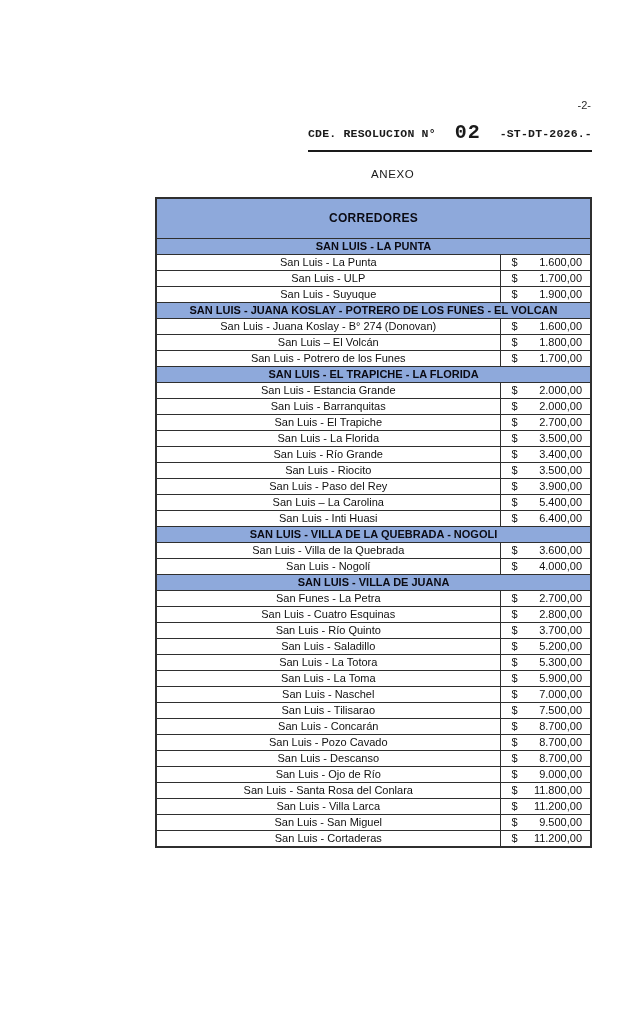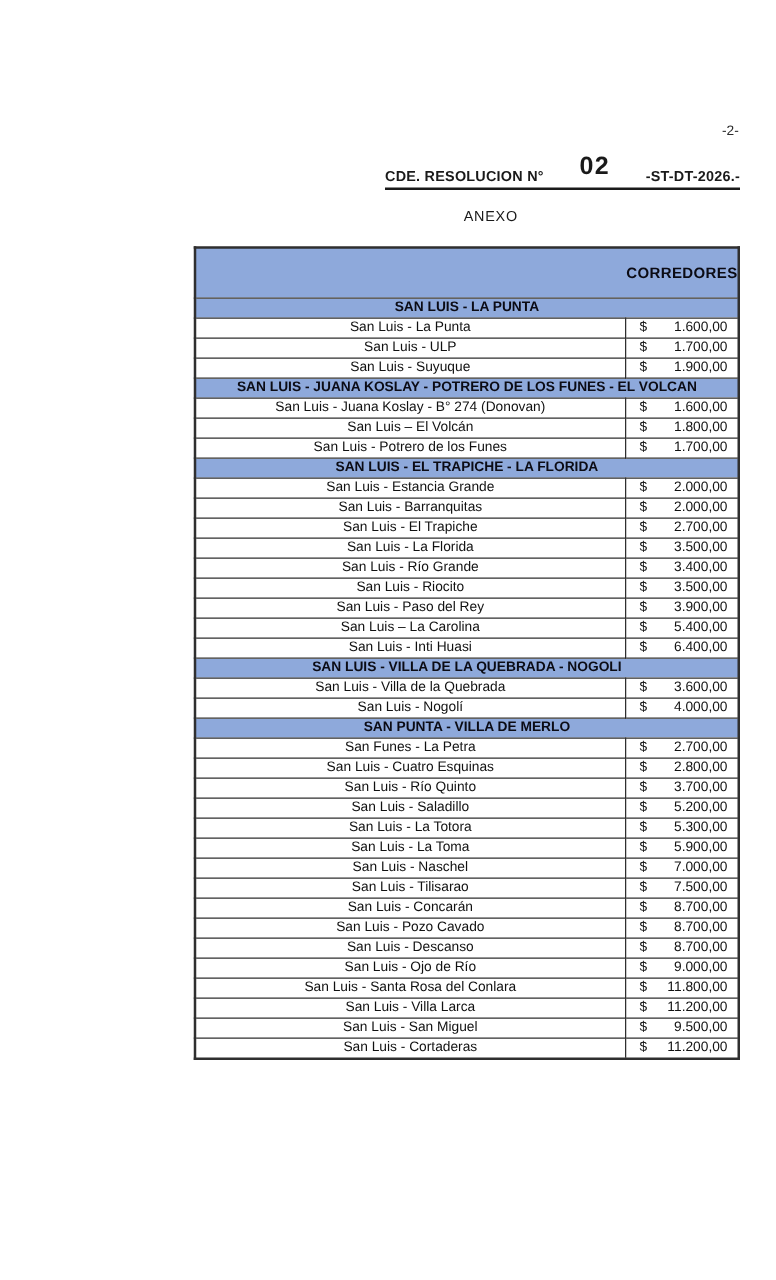--- a/index.html
+++ b/index.html
@@ -23,25 +23,26 @@
     font-size: 11px;
     color: #2b2b2b;
   }
 
   .resolution-line {
     position: absolute;
     left: 308px;
     top: 118px;
     width: 284px;
     display: flex;
-    align-items: flex-end;
+    align-items: center;
     justify-content: space-between;
     border-bottom: 2px solid #1a1a1a;
     padding-bottom: 2px;
     white-space: nowrap;
+    font-family: Liberation Mono, monospace;
   }
   .resolution-prefix, .resolution-suffix {
     font-size: 11.5px;
     font-weight: bold;
     letter-spacing: 0.2px;
   }
   .resolution-number {
     font-size: 20px;
     font-weight: bold;
     line-height: 30px;
@@ -69,21 +70,21 @@
     color: #111111;
   }
   table.fares td {
     border: 1px solid #2f2f2f;
   }
   table.fares { border: 2px solid #2f2f2f; }
 
   td.table-title {
     background: #8EA9DB;
     height: 40px;
-    text-align: right;
+    text-align: center;
     vertical-align: middle;
     font-weight: bold;
     font-size: 12px;
     color: #0b0b14;
     letter-spacing: 0.3px;
   }
   td.section-header {
     background: #8EA9DB;
     height: 15px;
     line-height: 15px;
@@ -302,21 +303,21 @@
         <tr>
           <td class="route-cell">San Luis - Nogolí</td>
           <td class="fare-cell">
             <div class="fare-wrap">
               <span class="cur">$</span>
               <span class="amt">4.000,00</span>
             </div>
           </td>
         </tr>
         <tr>
-          <td class="section-header" colspan="2">SAN PUNTA - VILLA DE MERLO</td>
+          <td class="section-header" colspan="2">SAN LUIS - VILLA DE JUANA</td>
         </tr>
         <tr>
           <td class="route-cell">San Funes - La Petra</td>
           <td class="fare-cell">
             <div class="fare-wrap">
               <span class="cur">$</span>
               <span class="amt">2.700,00</span>
             </div>
           </td>
         </tr>

